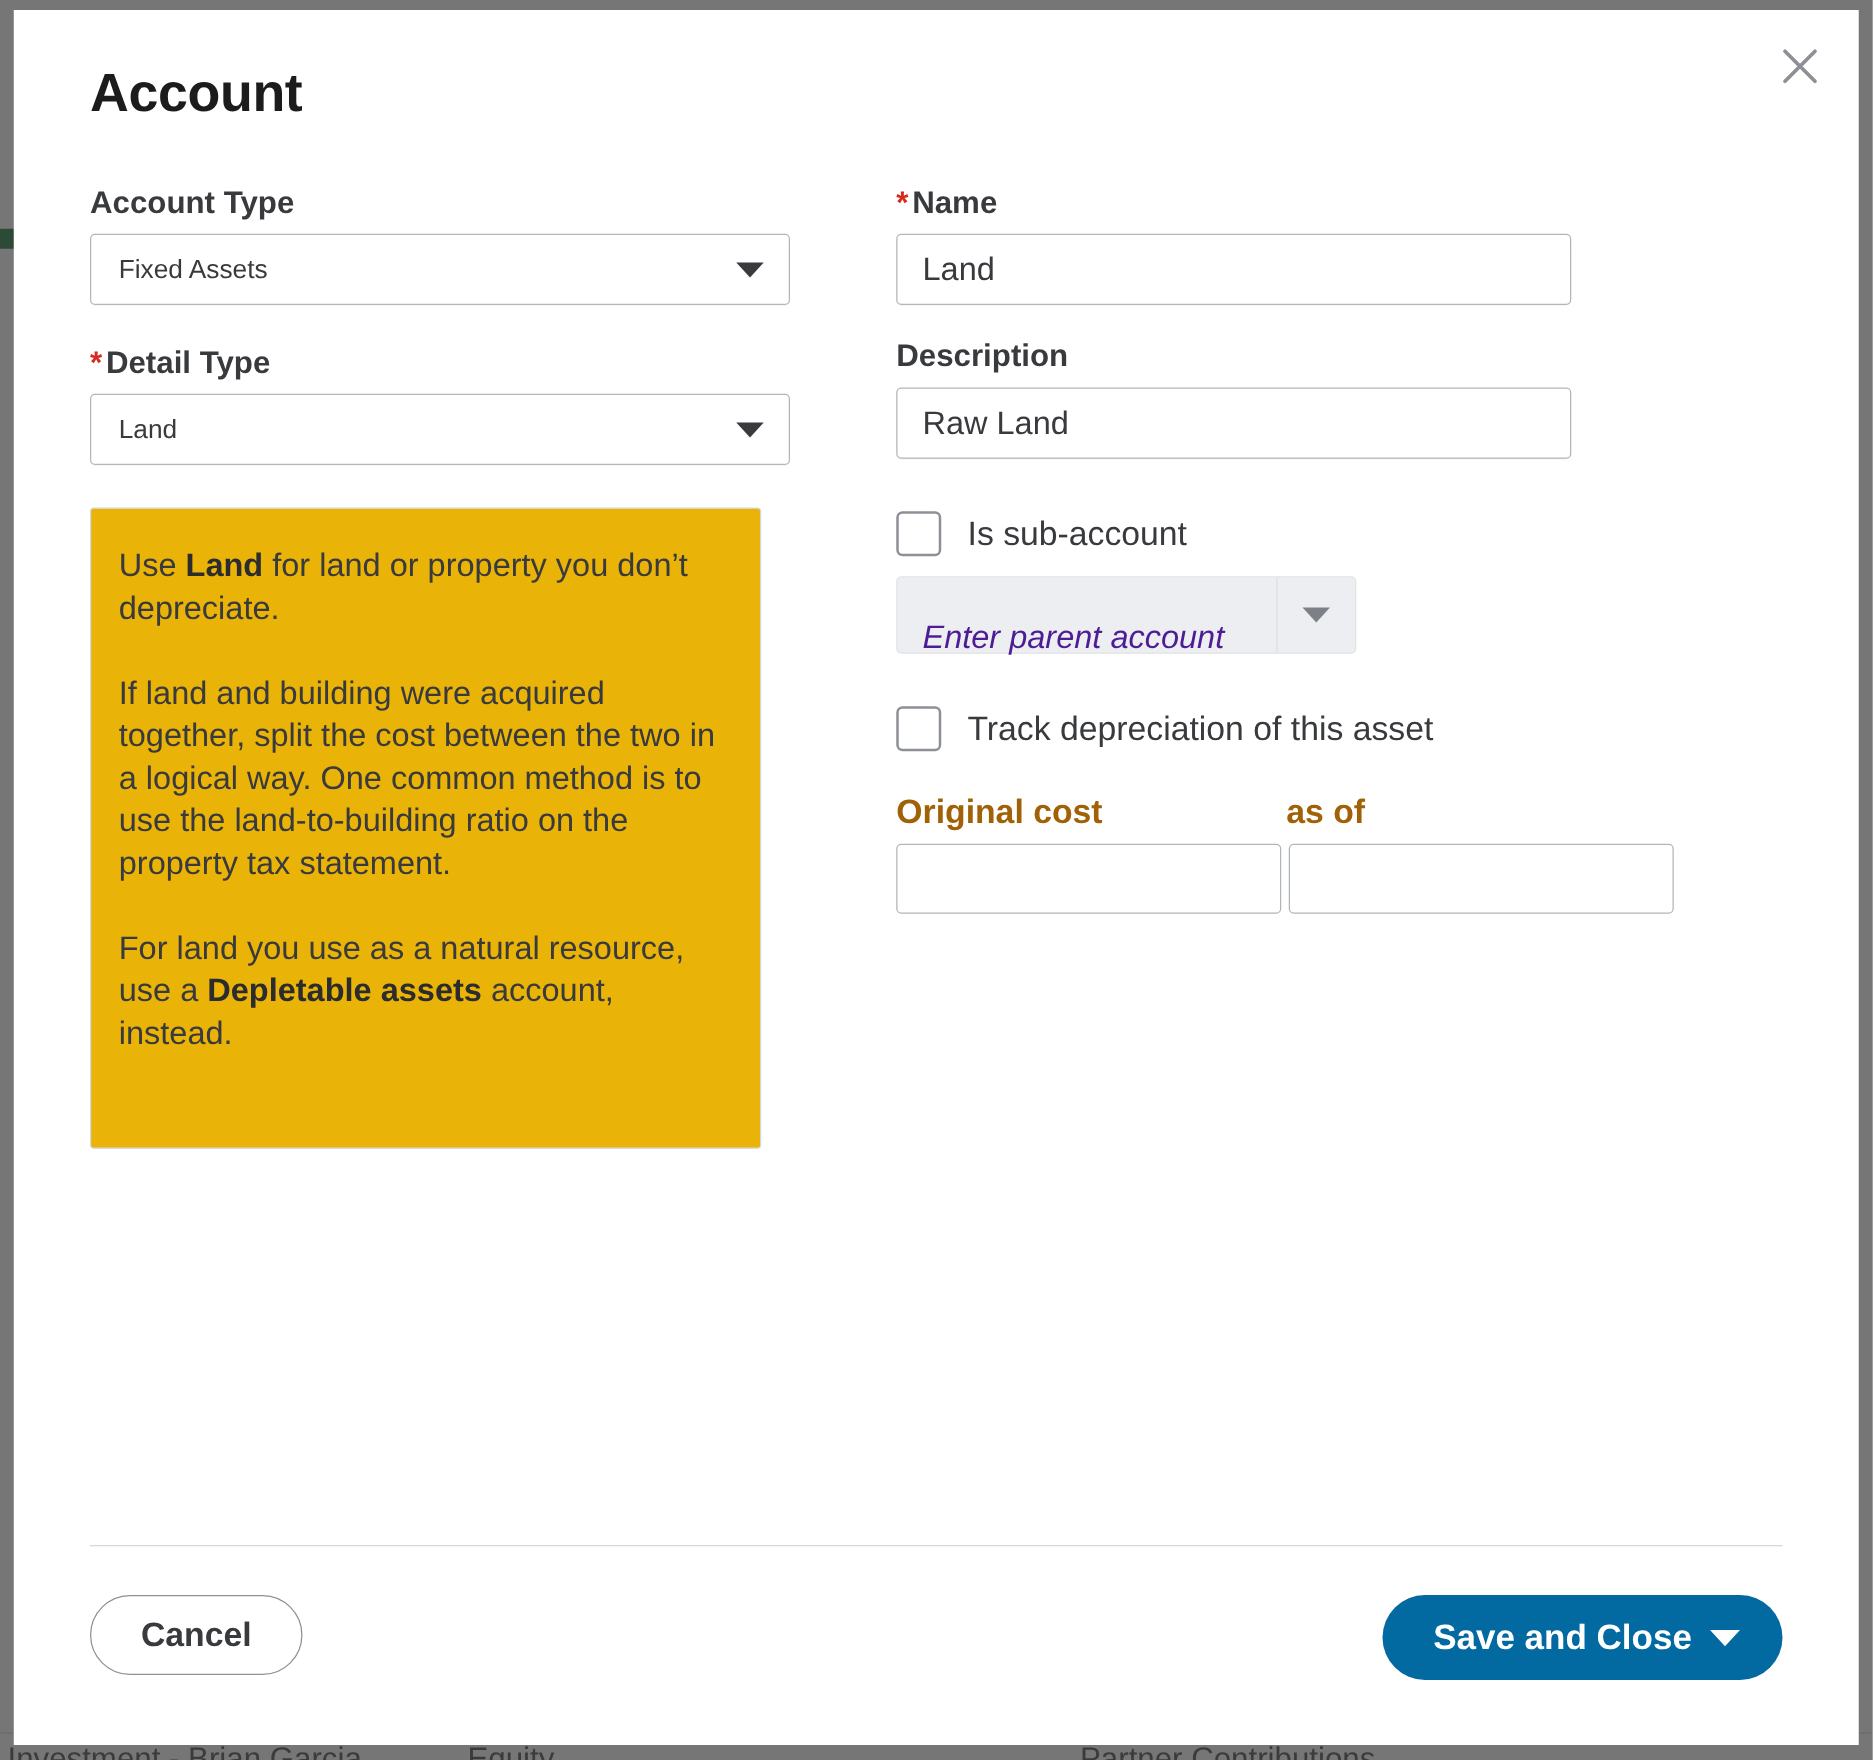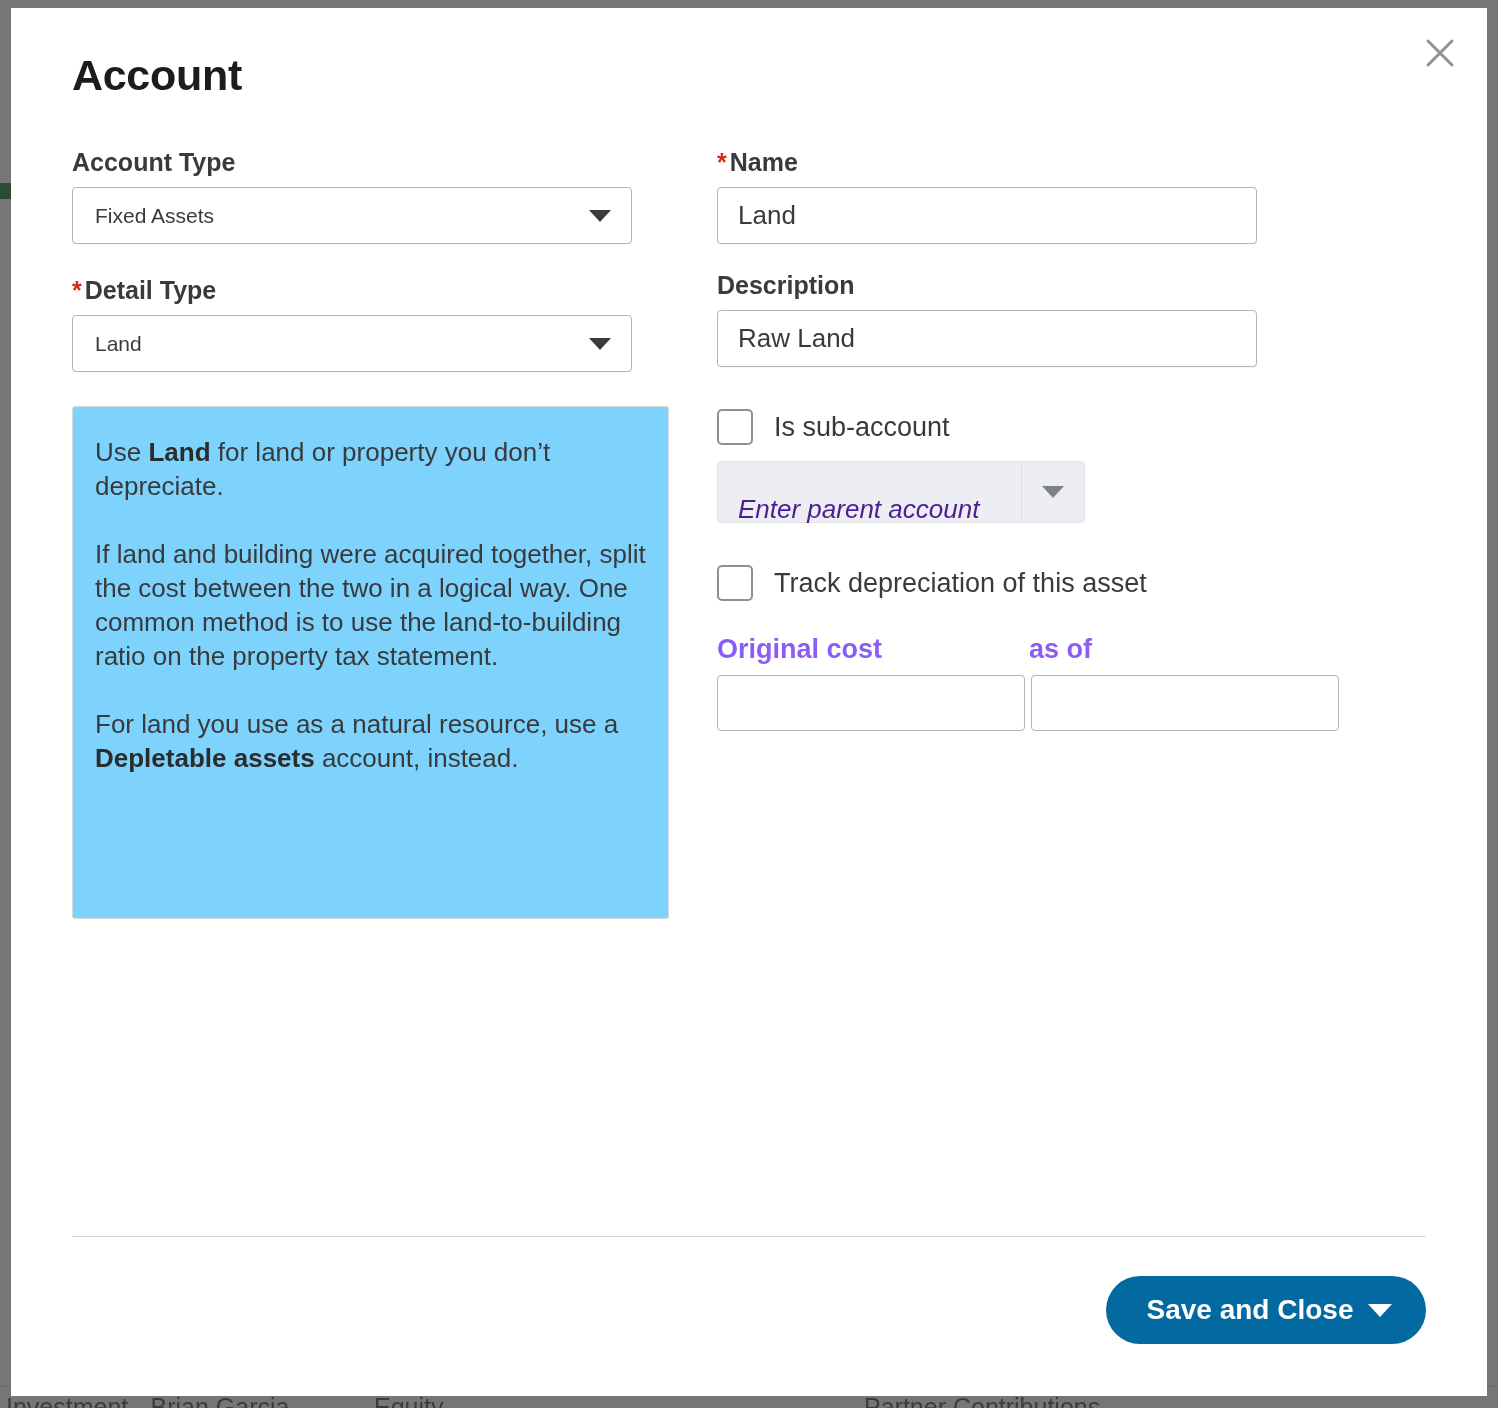--- a/index.html
+++ b/index.html
@@ -109,23 +109,23 @@
     display: flex; align-items: center;
     padding-left: 20px;
     font-size: 26px;
     color: #393a3d;
     box-shadow: 0 1px 0 rgba(0,0,0,0.03);
   }
 
   
   #info-panel {
     margin-top: 34px;
-    width: 597px;
+    width: 537px;
     height: 513px;
-    background: #7dd3fc;
+    background: #eab308;
     border: 1px solid #d4d7dc;
     border-radius: 3px;
     padding: 28px 22px 16px 22px;
   }
   #info-panel p {
     margin: 0 0 34px 0;
     font-size: 26px;
     line-height: 34px;
     color: #393a3d;
   }
@@ -180,21 +180,21 @@
     border-left: 11px solid transparent;
     border-right: 11px solid transparent;
     border-top: 12px solid #7d8086;
   }
 
   #cost-labels {
     display: flex;
     margin-top: 33px;
   }
   #cost-labels .cl1 { width: 312px; }
-  .cost-lbl { font-size: 27px; font-weight: 700; color: #8b5cf6; }
+  .cost-lbl { font-size: 27px; font-weight: 700; color: #a16207; }
 
   #cost-fields {
     display: flex;
     margin-top: 10px;
   }
   .cost-input {
     height: 56px;
     border: 1px solid #b1b5bc;
     border-radius: 4px;
     background: #fff;
@@ -341,19 +341,22 @@
         <span></span>
       </div>
       <div class="cost-input" id="cost-asof">
         <span></span>
       </div>
     </div>
   </div>
 
   <div id="footer-divider"></div>
 
+  <div id="cancel-btn">
+    <span>Cancel</span>
+  </div>
 
   <div id="save-btn">
     <span id="save-label">Save and Close</span>
     <span id="save-caret"></span>
   </div>
 
 </div>
 
 </body></html>

